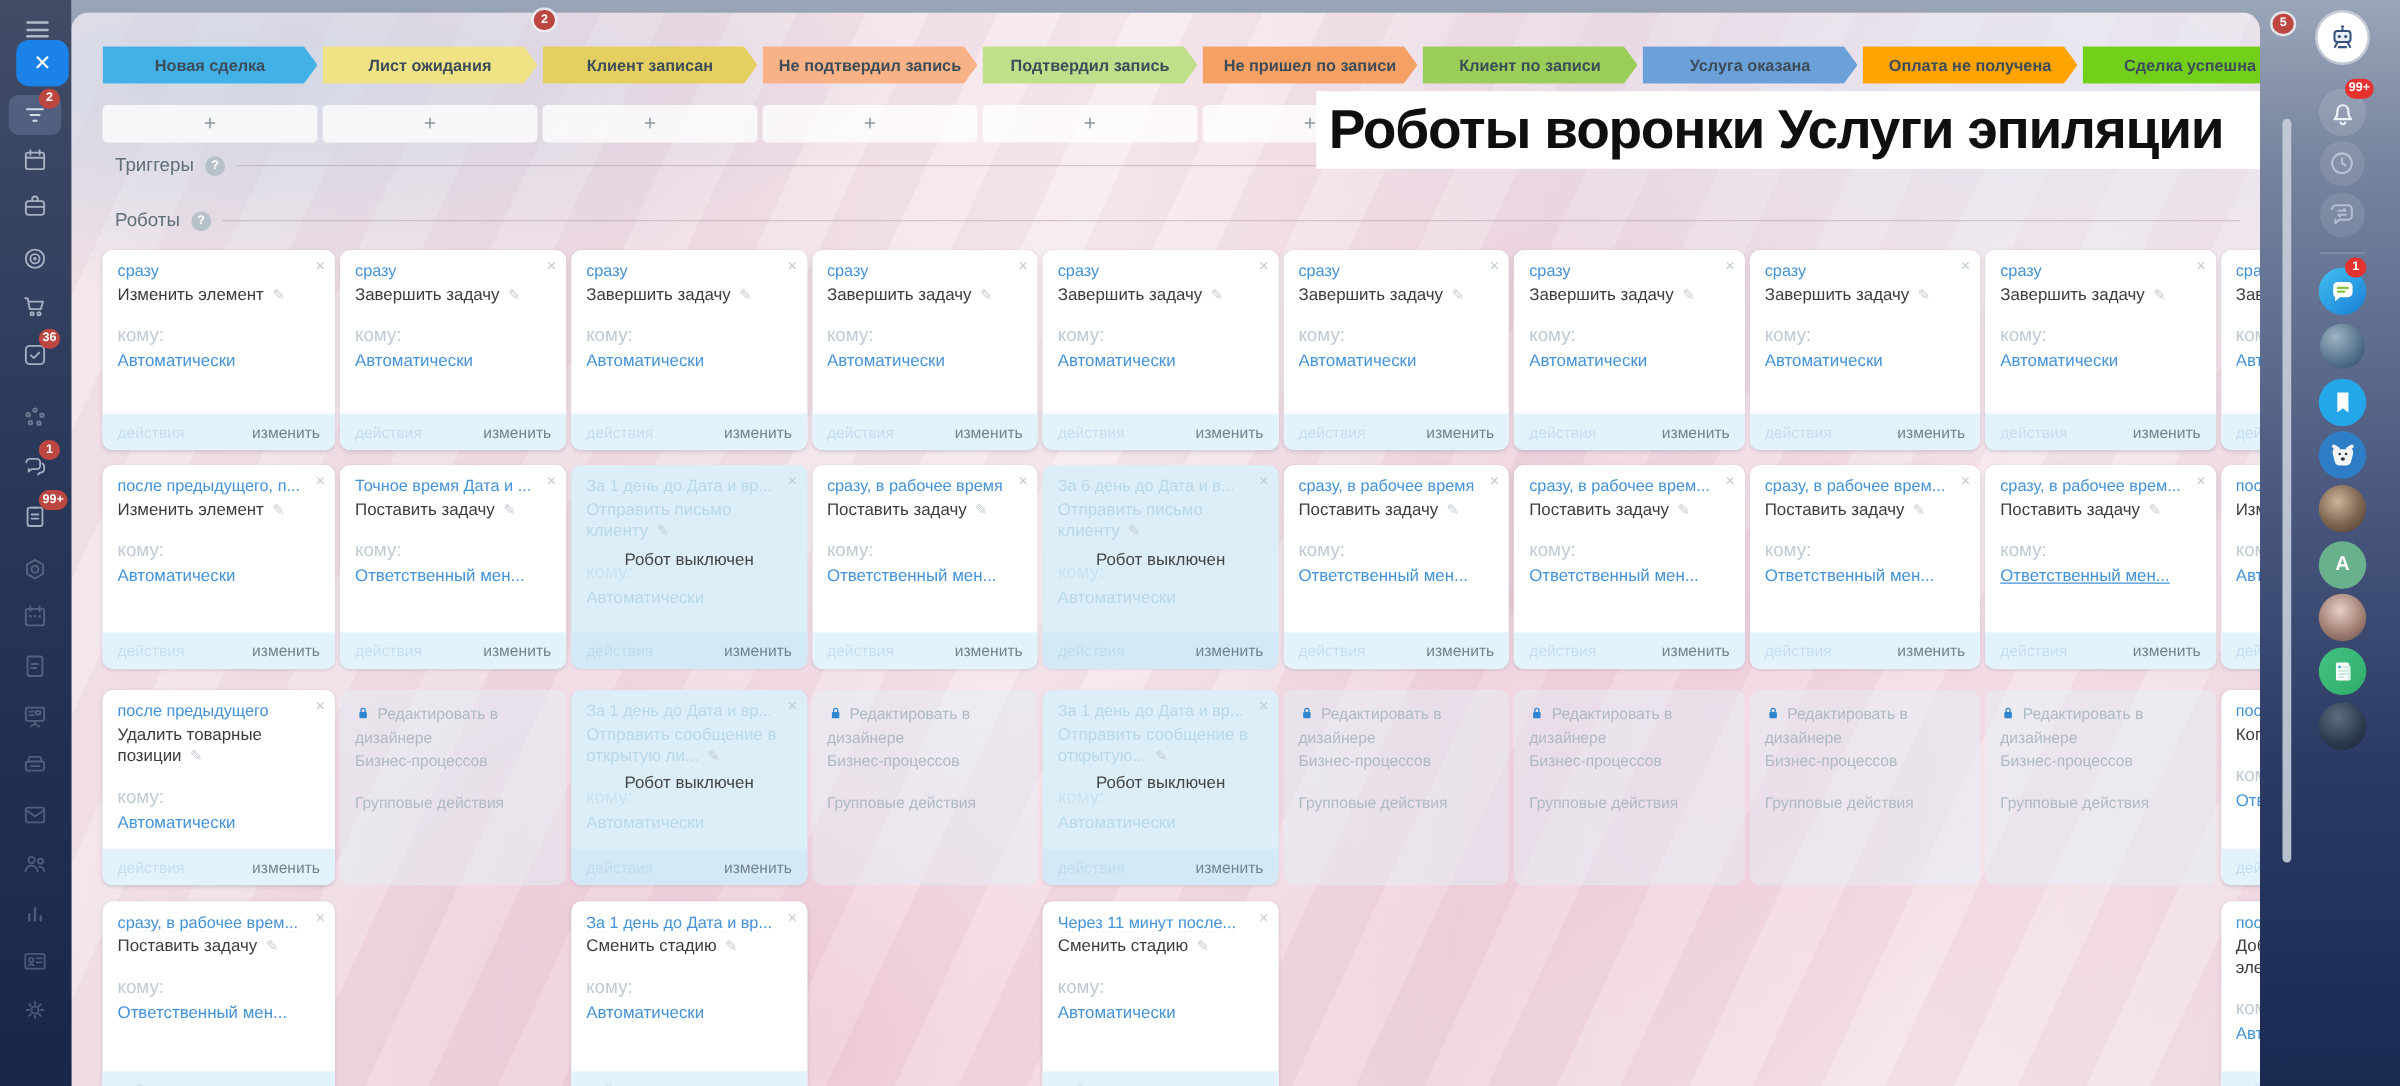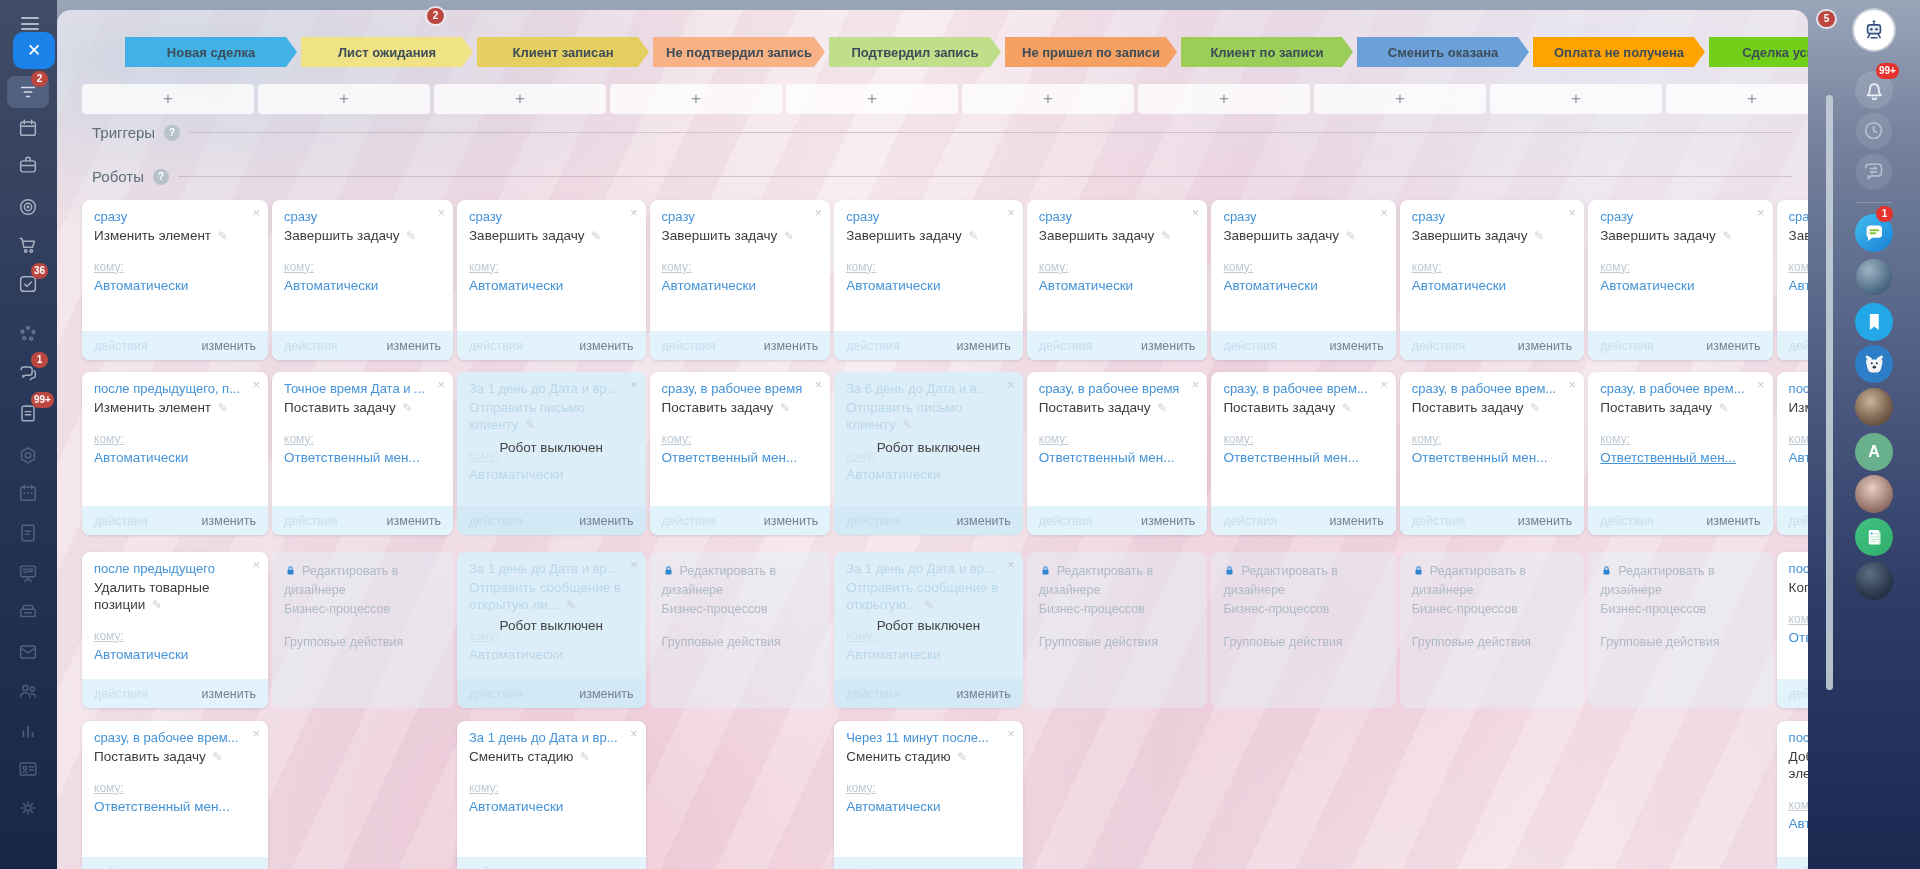--- a/index.html
+++ b/index.html
@@ -42,21 +42,21 @@
   
   .board{position:absolute;left:25px;top:190px;display:flex;}
   .colm{flex:0 0 172px;margin-right:4px;display:flex;flex-direction:column;}
   .card{position:relative;background:#fff;border-radius:8px;box-shadow:0 1px 3px rgba(40,60,90,.16);
     display:flex;flex-direction:column;overflow:hidden;}
   .card-body{padding:9px 12px 6px;flex:1;}
   .trigger{font-size:13px;color:#4493d8;padding-right:16px;white-space:nowrap;overflow:hidden;}
   .trigger span{border-bottom:1px dashed rgba(68,147,216,.55);}
   .action{font-size:13.5px;color:#3c3c3c;margin-top:4px;line-height:1.25;}
   .pencil{color:#c9ced3;font-size:12px;margin-left:3px;}
-  .to-label{margin-top:15px;font-size:12px;color:#bfcad4;text-decoration:underline;}
+  .to-label{margin-top:15px;font-size:15px;color:#bfcad4;}
   .to-value{font-size:13.5px;color:#4493d8;margin-top:4px;white-space:nowrap;overflow:hidden;}
   .to-value.u{text-decoration:underline;}
   .card-footer{height:29px;background:#e2f3fb;display:flex;align-items:center;justify-content:space-between;
     padding:0 12px;font-size:12.5px;flex:none;}
   .footer-actions{color:#c6def0;}
   .footer-edit{color:#73838e;}
   .close-x{position:absolute;top:6px;right:8px;color:#c3ccd3;font-size:13px;line-height:1;z-index:4;}
   .card.off{background:#dceef8;box-shadow:0 1px 2px rgba(40,60,90,.08);}
   .card.off .trigger,.card.off .action,.card.off .to-value{color:#b9d8ea;}
   .card.off .trigger span{border-color:rgba(185,216,234,.6);}
@@ -81,21 +81,21 @@
   .rs-divider{position:absolute;left:48px;width:36px;height:1px;background:rgba(255,255,255,.22);}
   .rs-letter{color:#fff;font-size:16px;font-weight:700;}
 </style>
 </head>
 <body>
 
 <div class="page">
 
   <main class="panel">
     <div class="stages" id="stages">
-        <div class="stage" style="background: rgb(65, 177, 230); margin-left: 43px;">
+        <div class="stage" style="background: rgb(65, 177, 230);">
           <span>Новая сделка</span>
         </div>
         <div class="stage" style="background: rgb(240, 227, 134);">
           <span>Лист ожидания</span>
         </div>
         <div class="stage" style="background: rgb(229, 207, 96);">
           <span>Клиент записан</span>
         </div>
         <div class="stage" style="background: rgb(248, 178, 134); justify-content: center;">
           <span>Не подтвердил запись</span>
@@ -103,21 +103,21 @@
         <div class="stage" style="background: rgb(191, 223, 139);">
           <span>Подтвердил запись</span>
         </div>
         <div class="stage" style="background: rgb(245, 161, 100);">
           <span>Не пришел по записи</span>
         </div>
         <div class="stage" style="background: rgb(155, 206, 88);">
           <span>Клиент по записи</span>
         </div>
         <div class="stage" style="background: rgb(107, 160, 216);">
-          <span>Сменить оказана</span>
+          <span>Услуга оказана</span>
         </div>
         <div class="stage" style="background: rgb(255, 163, 0);">
           <span>Оплата не получена</span>
         </div>
         <div class="stage" style="background: rgb(114, 208, 27);">
           <span>Сделка успешна</span>
         </div>
       </div>
     <div class="add-row" id="addrow">
         <div class="add-cell">+</div>
@@ -673,20 +673,21 @@
 
              <div class="card-footer">
                <span class="footer-actions">действия</span>
 
              </div>
            </div>
           </div>
         </div>
       </div>
 
+    <div class="title-overlay">Роботы воронки Услуги эпиляции</div>
   </main>
 
   <aside class="ls">
     <div class="hamburger">
         <i></i>
         <i></i>
         <i></i>
       </div>
     <button class="close-btn">✕</button>
     <div id="lsicons">

